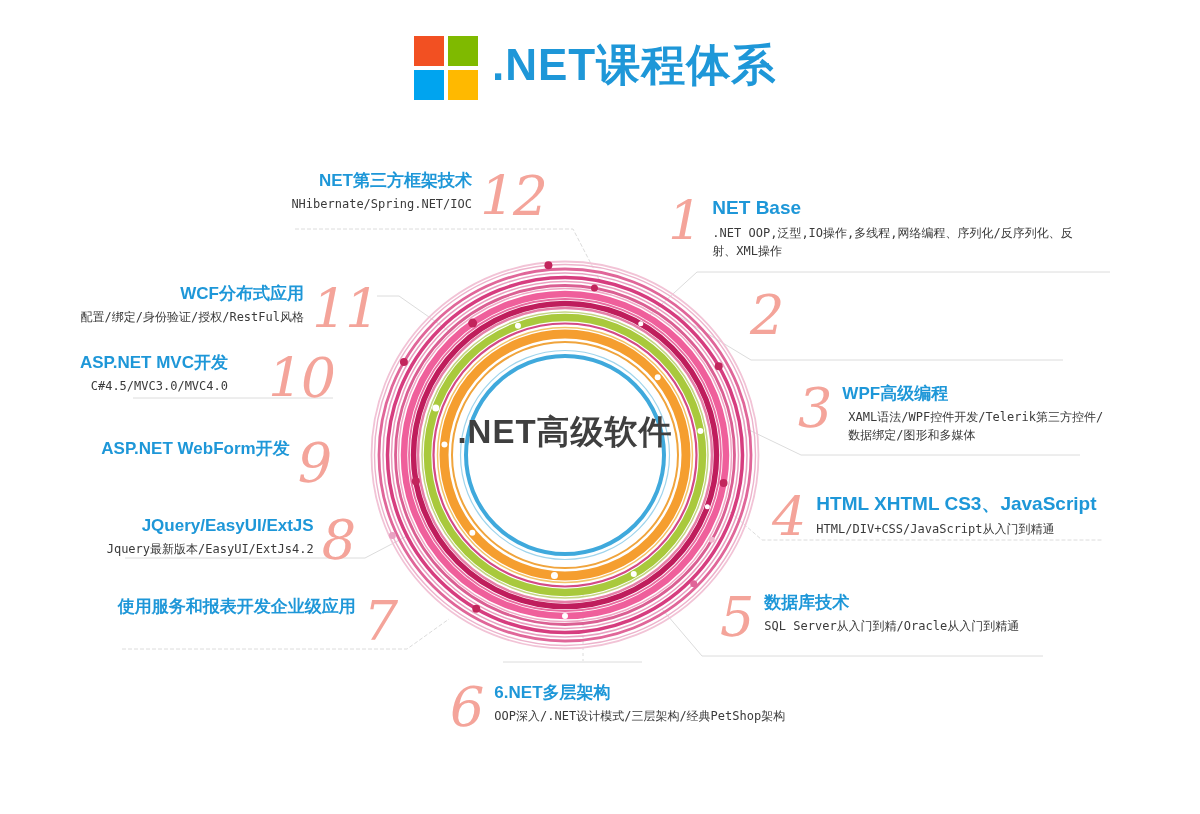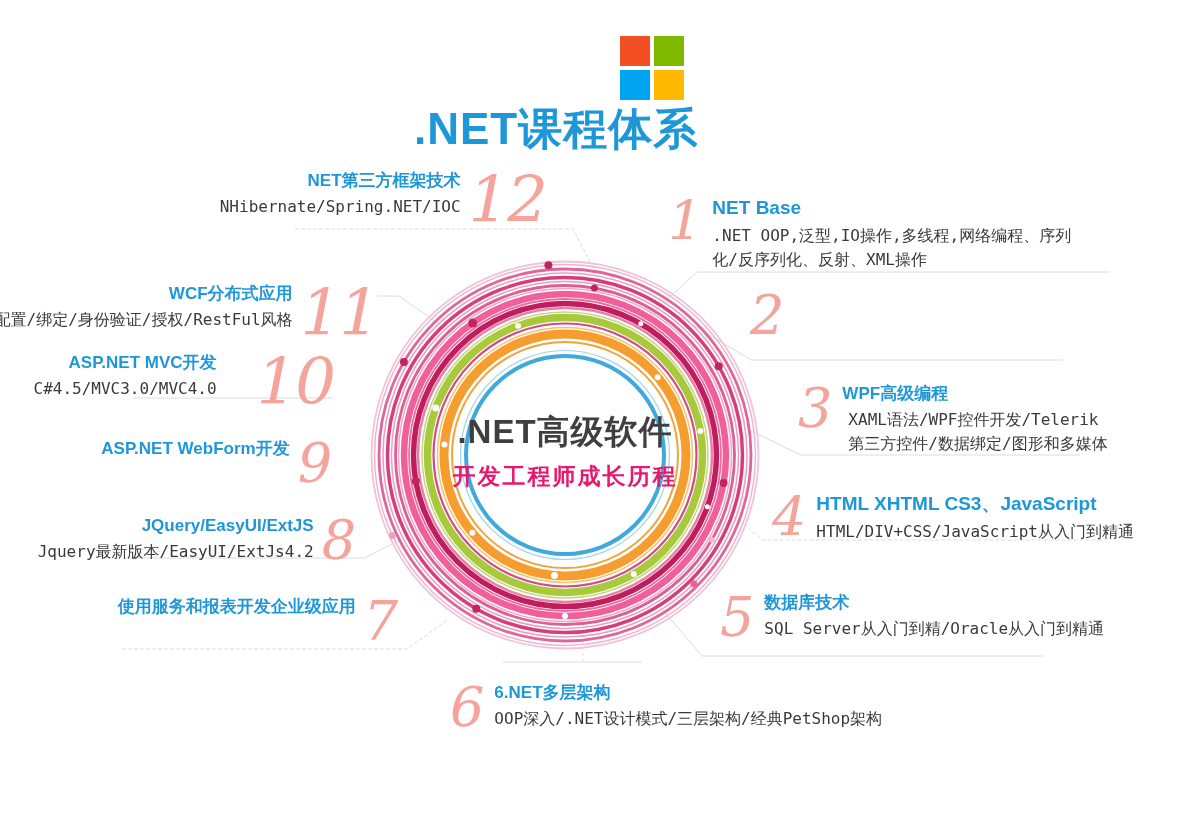--- a/index.html
+++ b/index.html
@@ -9,42 +9,42 @@
     --center-pink:#e7186d;
     --desc-gray:#3a3a3a;
     --line-gray:#dcdcdc;
   }
   *{margin:0;padding:0;box-sizing:border-box;}
   html,body{background:#fff;}
   body{font-family:"Liberation Sans", sans-serif;}
   .stage{position:relative;width:1200px;height:814px;background:#fff;overflow:hidden;}
 
   
-  .header{position:absolute;left:414px;top:36px;display:flex;align-items:flex-end;flex-direction:column;}
+  .header{position:absolute;left:414px;top:36px;display:flex;align-items:flex-start;}
   .logo{display:grid;grid-template-columns:30px 30px;grid-template-rows:30px 30px;gap:4px;margin-right:14px;}
   .logo div{width:30px;height:30px;}
   .sq-red{background:var(--logo-red,#f25022);}
   .sq-green{background:var(--logo-green,#7fba00);}
   .sq-blue{background:var(--logo-blue,#00a4ef);}
   .sq-yellow{background:var(--logo-yellow,#ffb900);}
   .page-title{font-size:44px;font-weight:bold;color:var(--accent-blue);letter-spacing:1px;}
 
   
   svg.art{position:absolute;left:0;top:0;}
 
   
   .center-text{position:absolute;left:415px;top:410px;width:300px;text-align:center;}
   .center-line1{font-size:33px;font-weight:bold;color:var(--center-dark);letter-spacing:1px;}
   .center-line2{font-size:23px;font-weight:bold;color:var(--center-pink);margin-top:6px;letter-spacing:2px;}
 
   
   .item{position:absolute;display:flex;align-items:flex-start;}
   .item .num{font-family:"DejaVu Serif", serif;font-style:italic;font-size:54px;line-height:0.85;color:var(--number-salmon);}
   .item .title{font-size:17px;font-weight:bold;color:var(--accent-blue);line-height:1.2;white-space:nowrap;}
-  .item .desc{font-family:"DejaVu Sans Mono", monospace;font-size:16px;color:var(--desc-gray);margin-top:4px;line-height:1.5;white-space:nowrap;}
+  .item .desc{font-family:"DejaVu Sans Mono", monospace;font-size:12px;color:var(--desc-gray);margin-top:4px;line-height:1.5;white-space:nowrap;}
   .item .desc:empty{display:none;}
   .item.rightcol .num{margin-right:10px;margin-top:2px;}
   .item.leftcol{flex-direction:row;}
   .item.leftcol .txt{text-align:right;}
   .item.leftcol .num{margin-left:8px;margin-top:2px;}
 
   .it1{left:668px;top:197px;}
   .it1 .title{font-size:19px;}
   .it1 .desc{white-space:normal;width:378px;}
   .it2{left:750px;top:291px;}
@@ -55,21 +55,21 @@
   .it4 .title{font-size:19px;}
   .it5{left:720px;top:593px;}
   .it6{left:450px;top:683px;}
 
   .it12{right:654px;top:171px;}
   .it11{right:822px;top:284px;}
   .it10{right:866px;top:353px;gap:32px;}
   .it9{right:868px;top:439px;}
   .it8{right:844px;top:516px;}
   .it7{right:802px;top:597px;}
-  .it10 .num,.it11 .num,.it12 .num{font-size:64px;letter-spacing:-2px;text-align:right;}
+  .it10 .num,.it11 .num,.it12 .num{font-size:55px;letter-spacing:-2px;text-align:right;}
 </style>
 </head>
 <body>
 
 <div class="stage">
 
   <svg class="art" width="1200" height="814" viewBox="0 0 1200 814">
     <g stroke="#dcdcdc" stroke-width="1" fill="none">
       <path d="M295,229 L573,229 L601,283" stroke-dasharray="4,2"></path>
       <path d="M377,296 L399,296 L449,331"></path>
@@ -136,21 +136,20 @@
       <div class="sq-red"></div>
       <div class="sq-green"></div>
       <div class="sq-blue"></div>
       <div class="sq-yellow"></div>
     </div>
     <div class="page-title">.NET课程体系</div>
   </div>
 
   <div class="center-text">
     <div class="center-line1">.NET高级软件</div>
-    <div class="center-line2">开发工程师成长历程</div>
   </div>
 
   <div class="item rightcol it1">
     <div class="num">1</div>
     <div class="txt">
         <div class="title">NET Base</div>
     <div class="desc">.NET OOP,泛型,IO操作,多线程,网络编程、序列化/反序列化、反射、XML操作</div>
       </div>
   </div>
   <div class="item rightcol it2">

